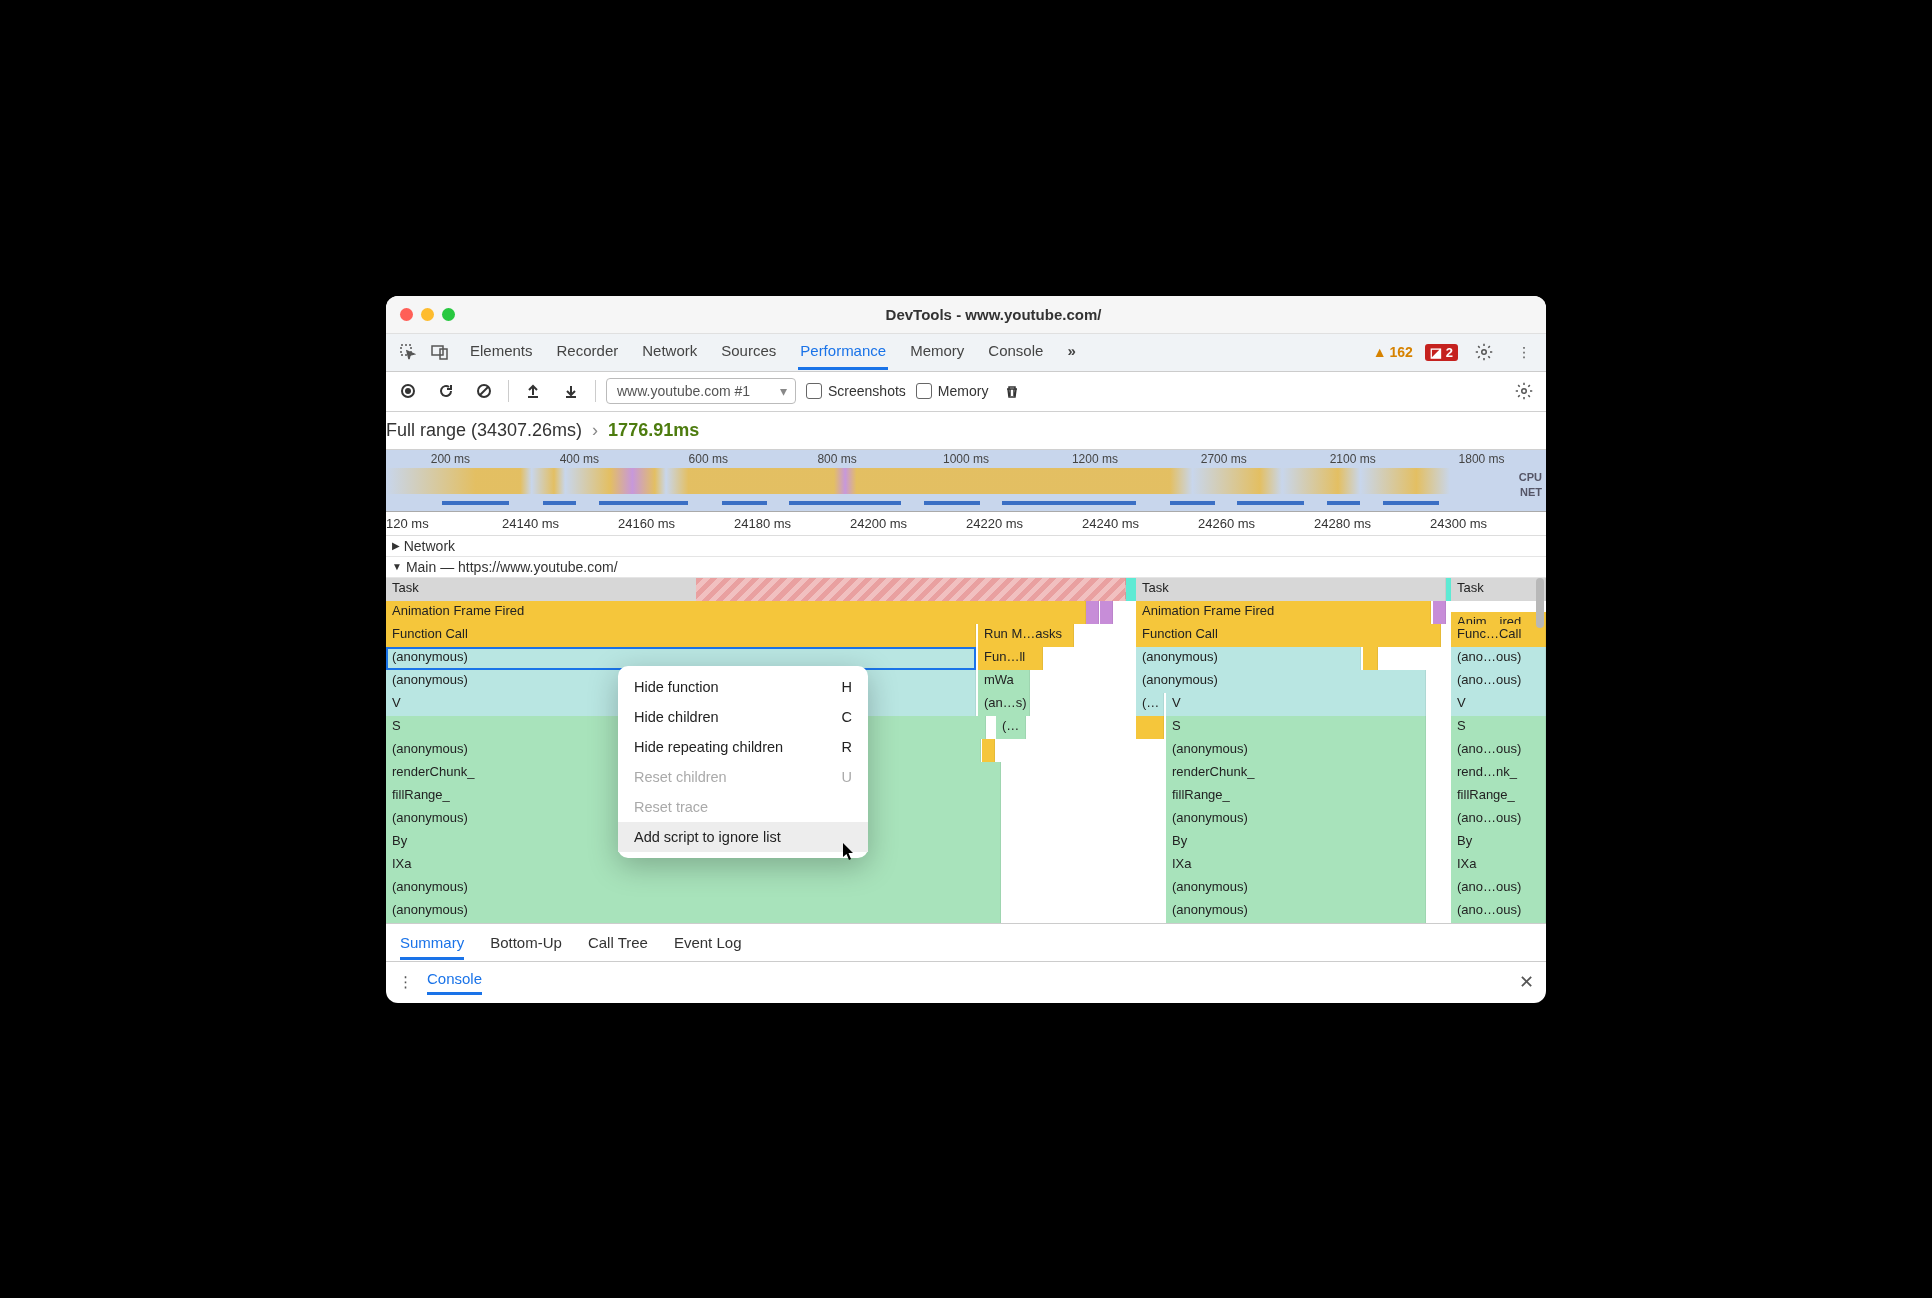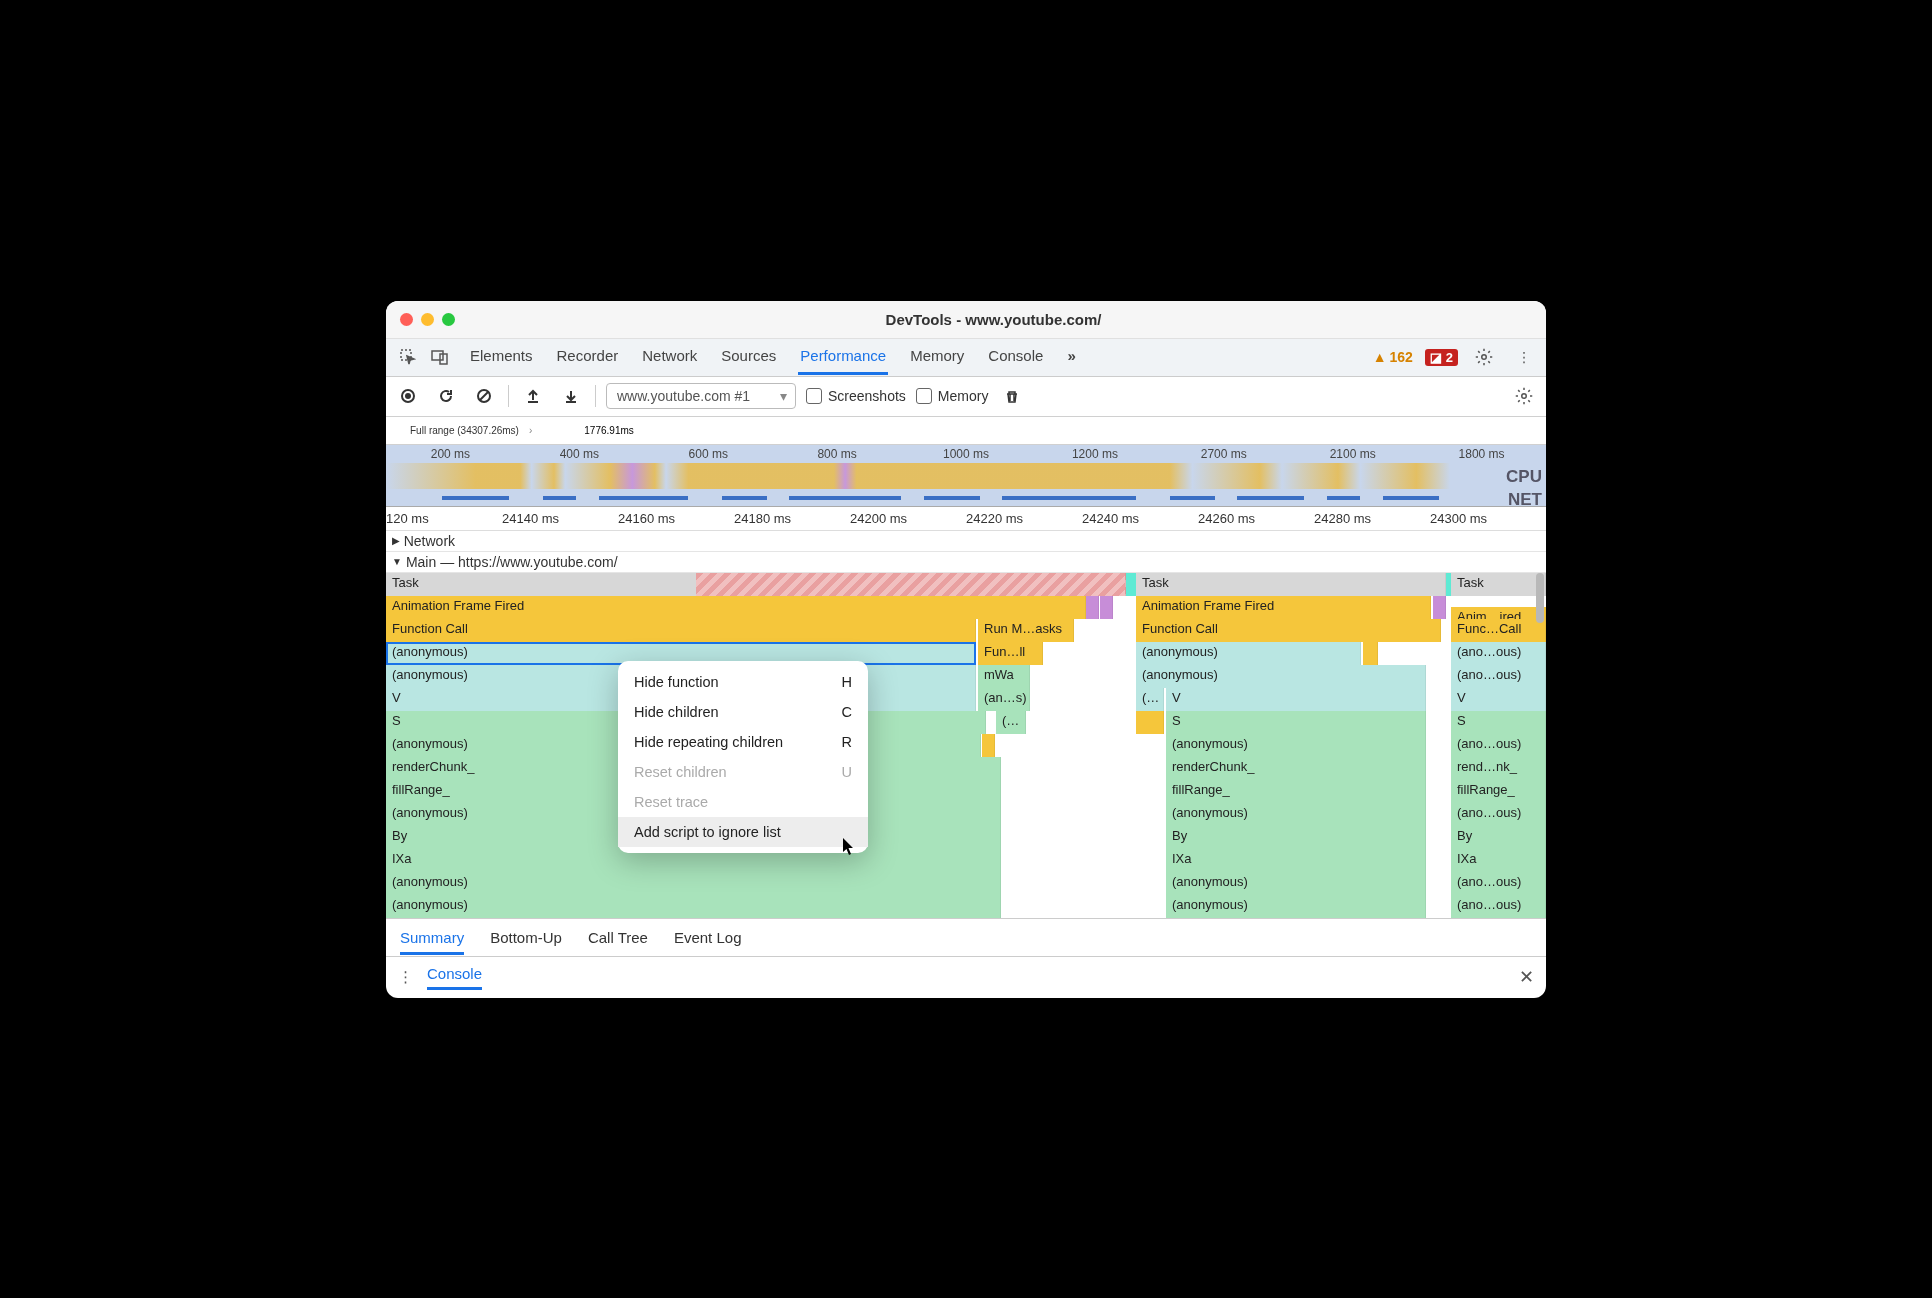--- a/index.html
+++ b/index.html
@@ -16,26 +16,26 @@
 .tab { color: #444; font-size: 15px; padding: 8px 2px; cursor: pointer; }
 .tab.active { color: #1a73e8; border-bottom: 3px solid #1a73e8; }
 .tab-right { display: flex; align-items: center; gap: 12px; color: #555; font-size: 14px; }
 .warn { color: #d68200; font-weight: 600; display: flex; align-items: center; gap: 3px; }
 .err { background: #c5221f; color: #fff; padding: 1px 5px; border-radius: 3px; font-size: 13px; font-weight: 600; }
 .toolbar2 { background: #fff; display: flex; align-items: center; padding: 4px 8px; height: 40px; gap: 10px; border-bottom: 1px solid #d0d0d0; }
 .sel { border: 1px solid #bbb; border-radius: 4px; padding: 4px 24px 4px 10px; font-size: 14px; color: #555; background: #fff; min-width: 190px; position: relative; }
 .sel::after { content: "▾"; position: absolute; right: 8px; color: #888; }
 .chk { display: flex; align-items: center; gap: 6px; font-size: 14px; color: #333; }
 .chk-box { width: 16px; height: 16px; border: 1.5px solid #666; border-radius: 3px; }
-.breadcrumb { padding: 8px 24px; font-size: 10px; color: #333; border-bottom: 1px solid #d0d0d0; display: flex; align-items: center; gap: 10px; }
-.breadcrumb .bc-active { color: #000000; font-weight: 400; margin-left: 42px; }
+.breadcrumb { padding: 8px 0; font-size: 18px; color: #333; border-bottom: 1px solid #d0d0d0; display: flex; align-items: center; gap: 10px; }
+.breadcrumb .bc-active { color: #4d7c0f; font-weight: 700; }
 .overview { position: relative; height: 62px; background: #c8d6ec; border-bottom: 1px solid #aaa; }
 .ov-ticks { display: flex; position: absolute; top: 0; left: 0; right: 0; font-size: 12px; color: #444; padding: 2px 0; }
 .ov-tick { flex: 1; text-align: center; }
-.ov-right { position: absolute; right: 4px; top: 20px; font-size: 17px; color: #556; text-align: right; line-height: 1.4; font-weight: 600; }
+.ov-right { position: absolute; right: 4px; top: 20px; font-size: 11px; color: #556; text-align: right; line-height: 1.4; font-weight: 600; }
 .ov-wave { position: absolute; top: 18px; left: 0; right: 40px; height: 26px; background: linear-gradient(90deg, transparent 0%, #e8bb4a 8%, #e8bb4a 12%, transparent 13%, #e8bb4a 15%, transparent 16%, #e8bb4a 20%, #c78dd8 22%, #e8bb4a 24%, transparent 25%, #e8bb4a 27%, #e8bb4a 40%, #c78dd8 41%, #e8bb4a 42%, #e8bb4a 70%, transparent 72%, #e8bb4a 78%, transparent 80%, #e8bb4a 85%, transparent 87%, #e8bb4a 92%, transparent 95%); opacity: 0.85; }
 .ov-net { position: absolute; bottom: 4px; left: 0; right: 40px; height: 6px; }
 .ov-net span { position: absolute; height: 4px; background: #3b6fc4; }
 .ruler2 { display: flex; font-size: 13px; color: #333; padding: 4px 0; border-bottom: 1px solid #ddd; }
 .ruler2 div { flex: 1; text-align: left; padding-left: 0; }
 .track-head { font-size: 14px; color: #333; padding: 2px 6px; border-bottom: 1px solid #e5e5e5; display: flex; align-items: center; gap: 4px; }
 .track-head .arrow { font-size: 10px; }
 .flame { position: relative; height: 345px; overflow: hidden; }
 .row { position: absolute; height: 23px; font-size: 13px; color: #222; white-space: nowrap; overflow: hidden; padding: 2px 6px; border-right: 1px solid rgba(0,0,0,0.06); }
 .task-row { position: absolute; top: 0; height: 23px; background: #5eead4; left: 0; right: 0; }

